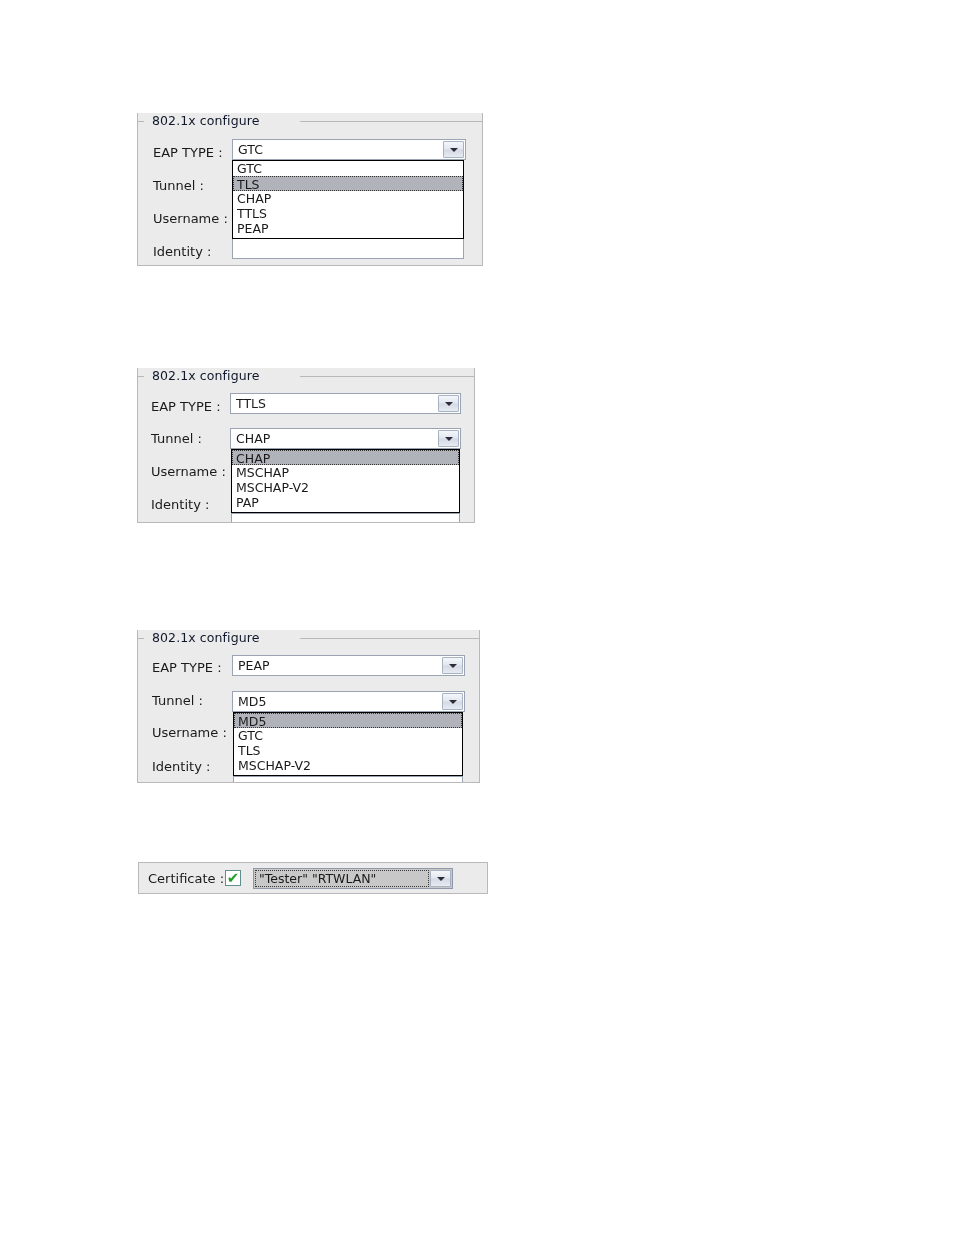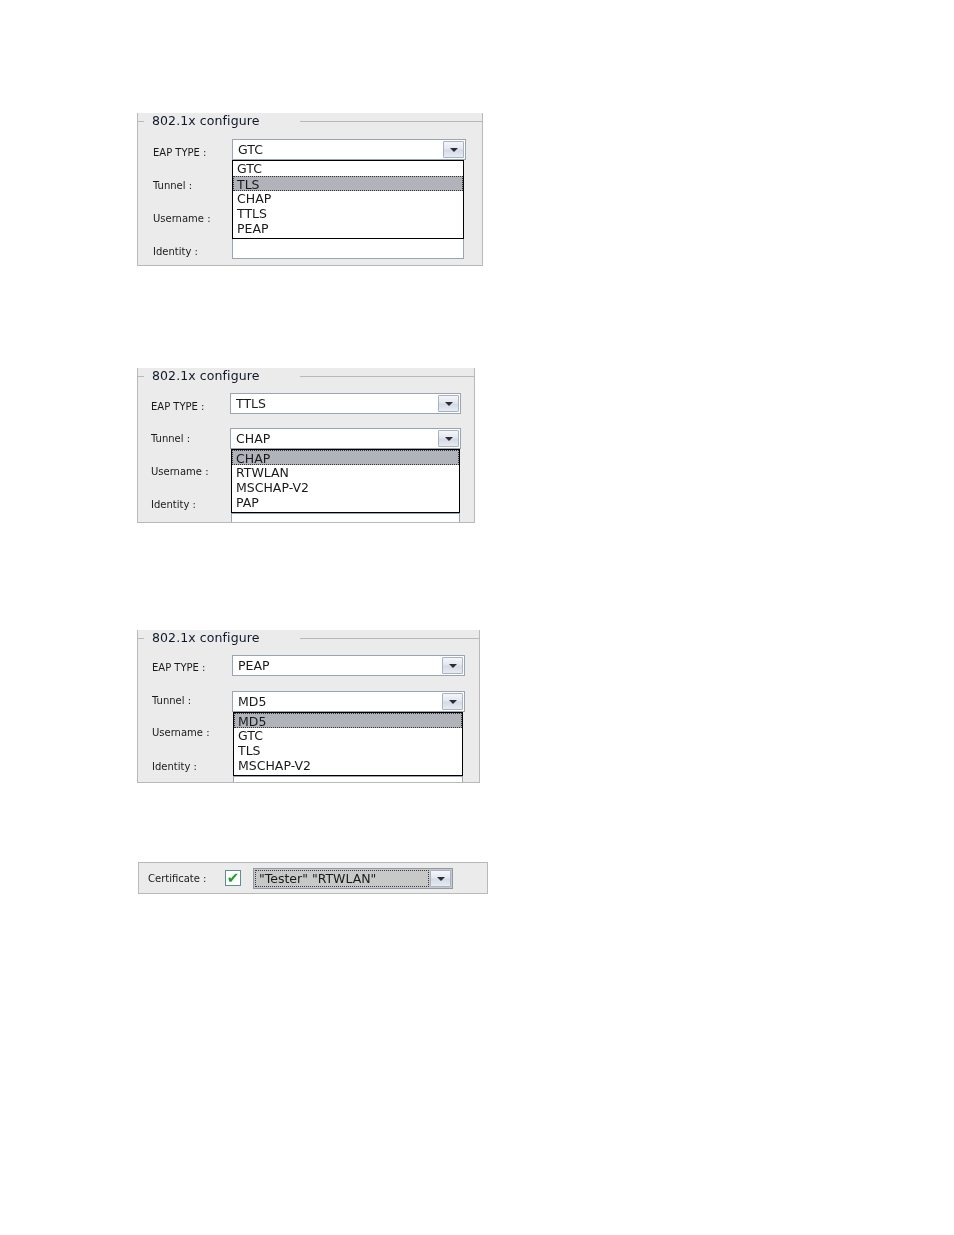--- a/index.html
+++ b/index.html
@@ -47,21 +47,21 @@
     color: #0f172a;
     background: #ebebeb;
     padding: 0 4px;
     line-height: 16px;
     white-space: nowrap;
     letter-spacing: 0.1px;
   }
 
   .row-label {
     position: absolute;
-    font-size: 10px;
+    font-size: 13px;
     color: #1a1a1a;
     white-space: nowrap;
     line-height: 14px;
   }
 
   
   .combo {
     position: absolute;
     height: 21px;
     box-sizing: border-box;
@@ -229,21 +229,21 @@
     <div class="combo-text">CHAP</div>
     <div class="combo-btn">
       <span class="chev"></span>
     </div>
   </div>
 
   <div class="textfield" style="left:93px; top:145px; width:229px;"></div>
 
   <div class="dropdown" style="left:93px; top:81px; width:229px; height:64px;">
     <div class="dd-item sel">CHAP</div>
-    <div class="dd-item">RTWLAN</div>
+    <div class="dd-item">MSCHAP</div>
     <div class="dd-item">MSCHAP-V2</div>
     <div class="dd-item">PAP</div>
   </div>
 </div>
 
 <div class="panel" style="left:137px; top:630px; width:343px; height:153px;">
   <div class="panel-top">
     <div class="line-left"></div>
     <div class="line-right"></div>
   </div>

